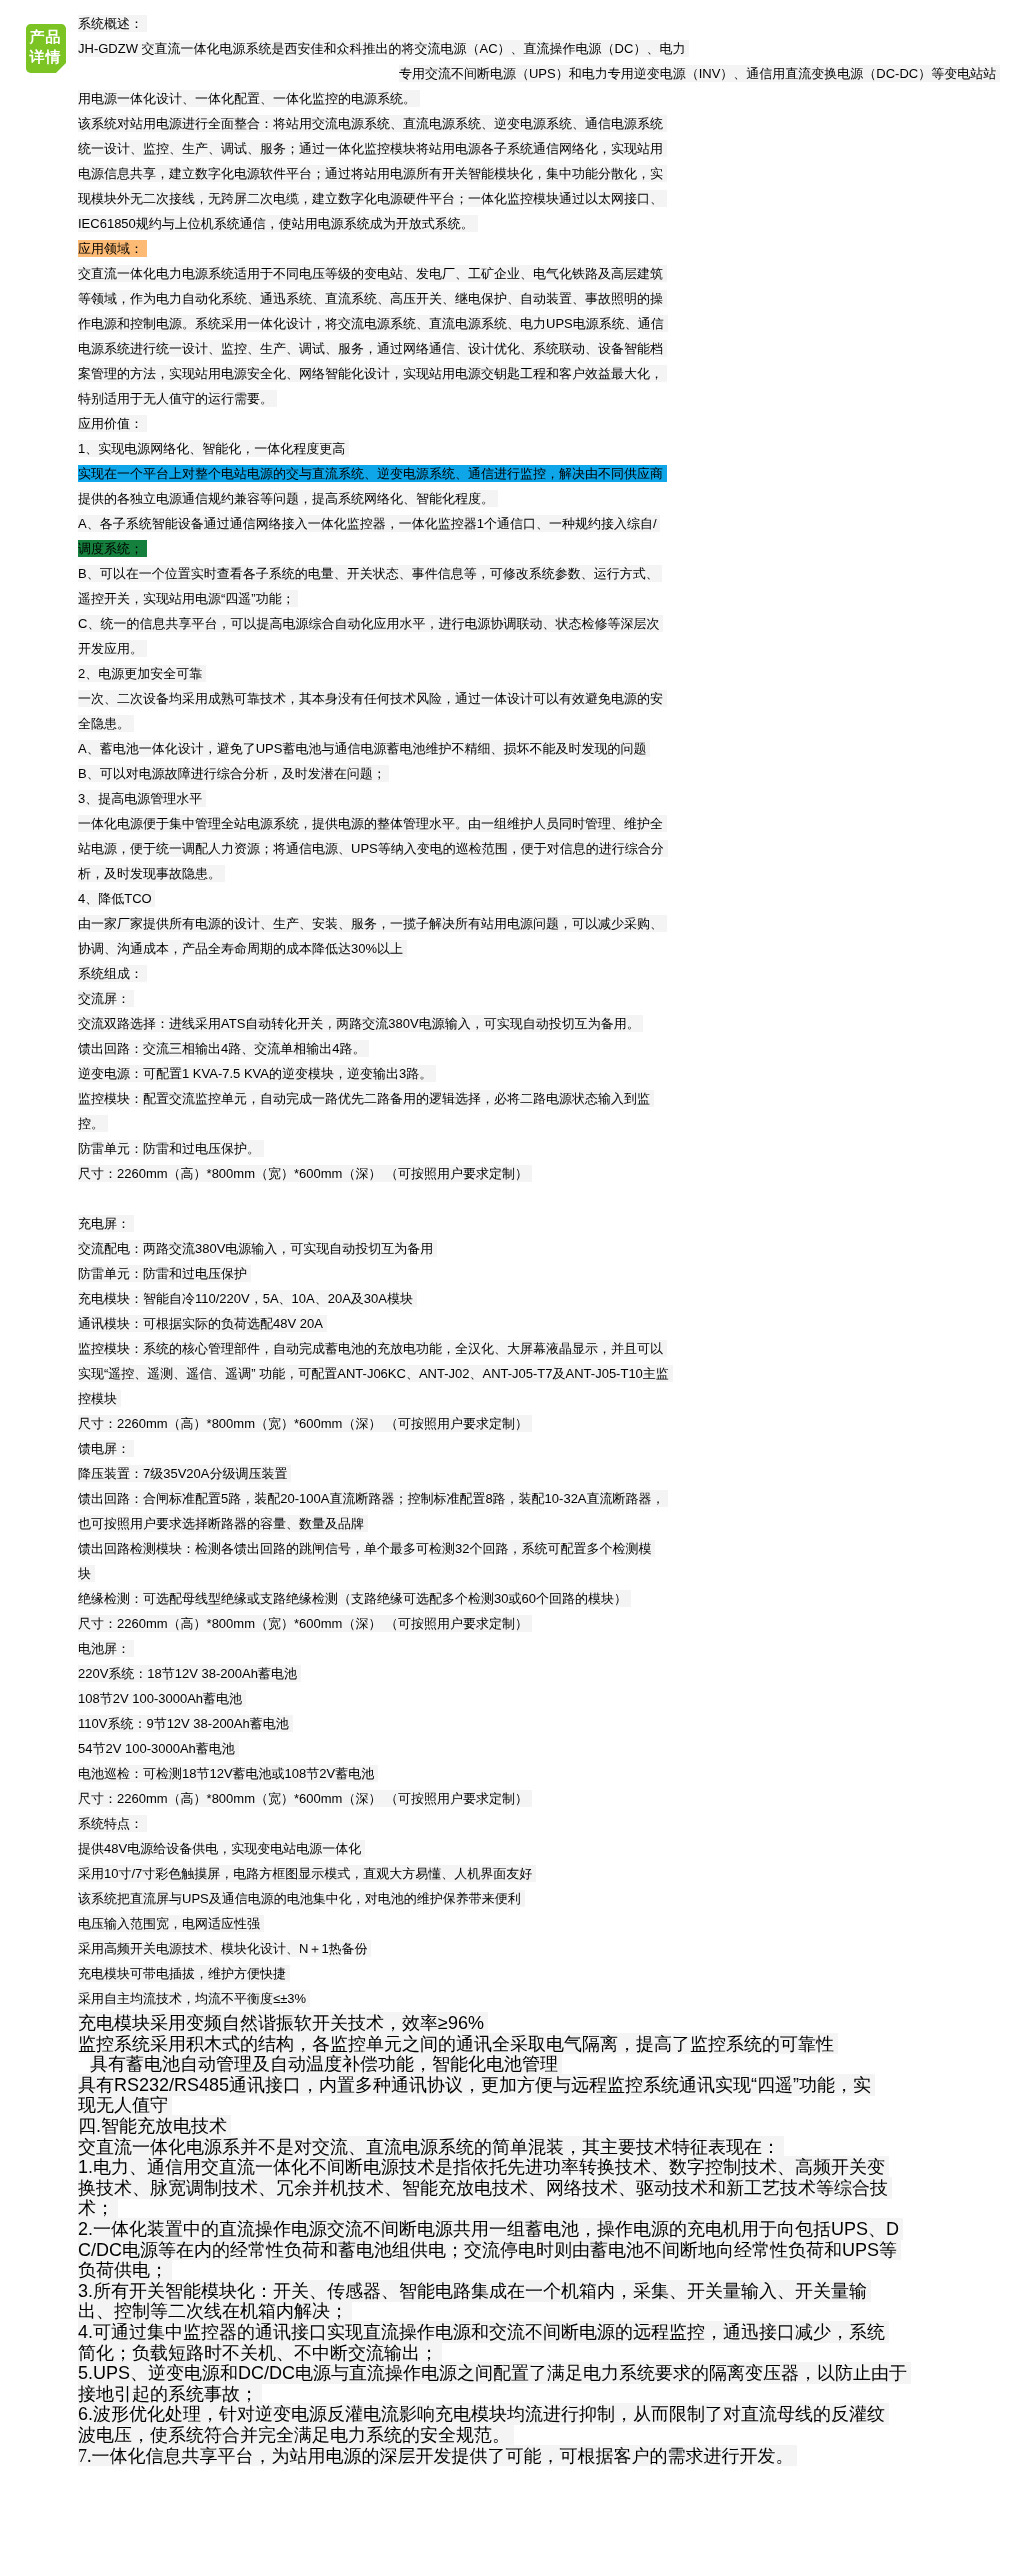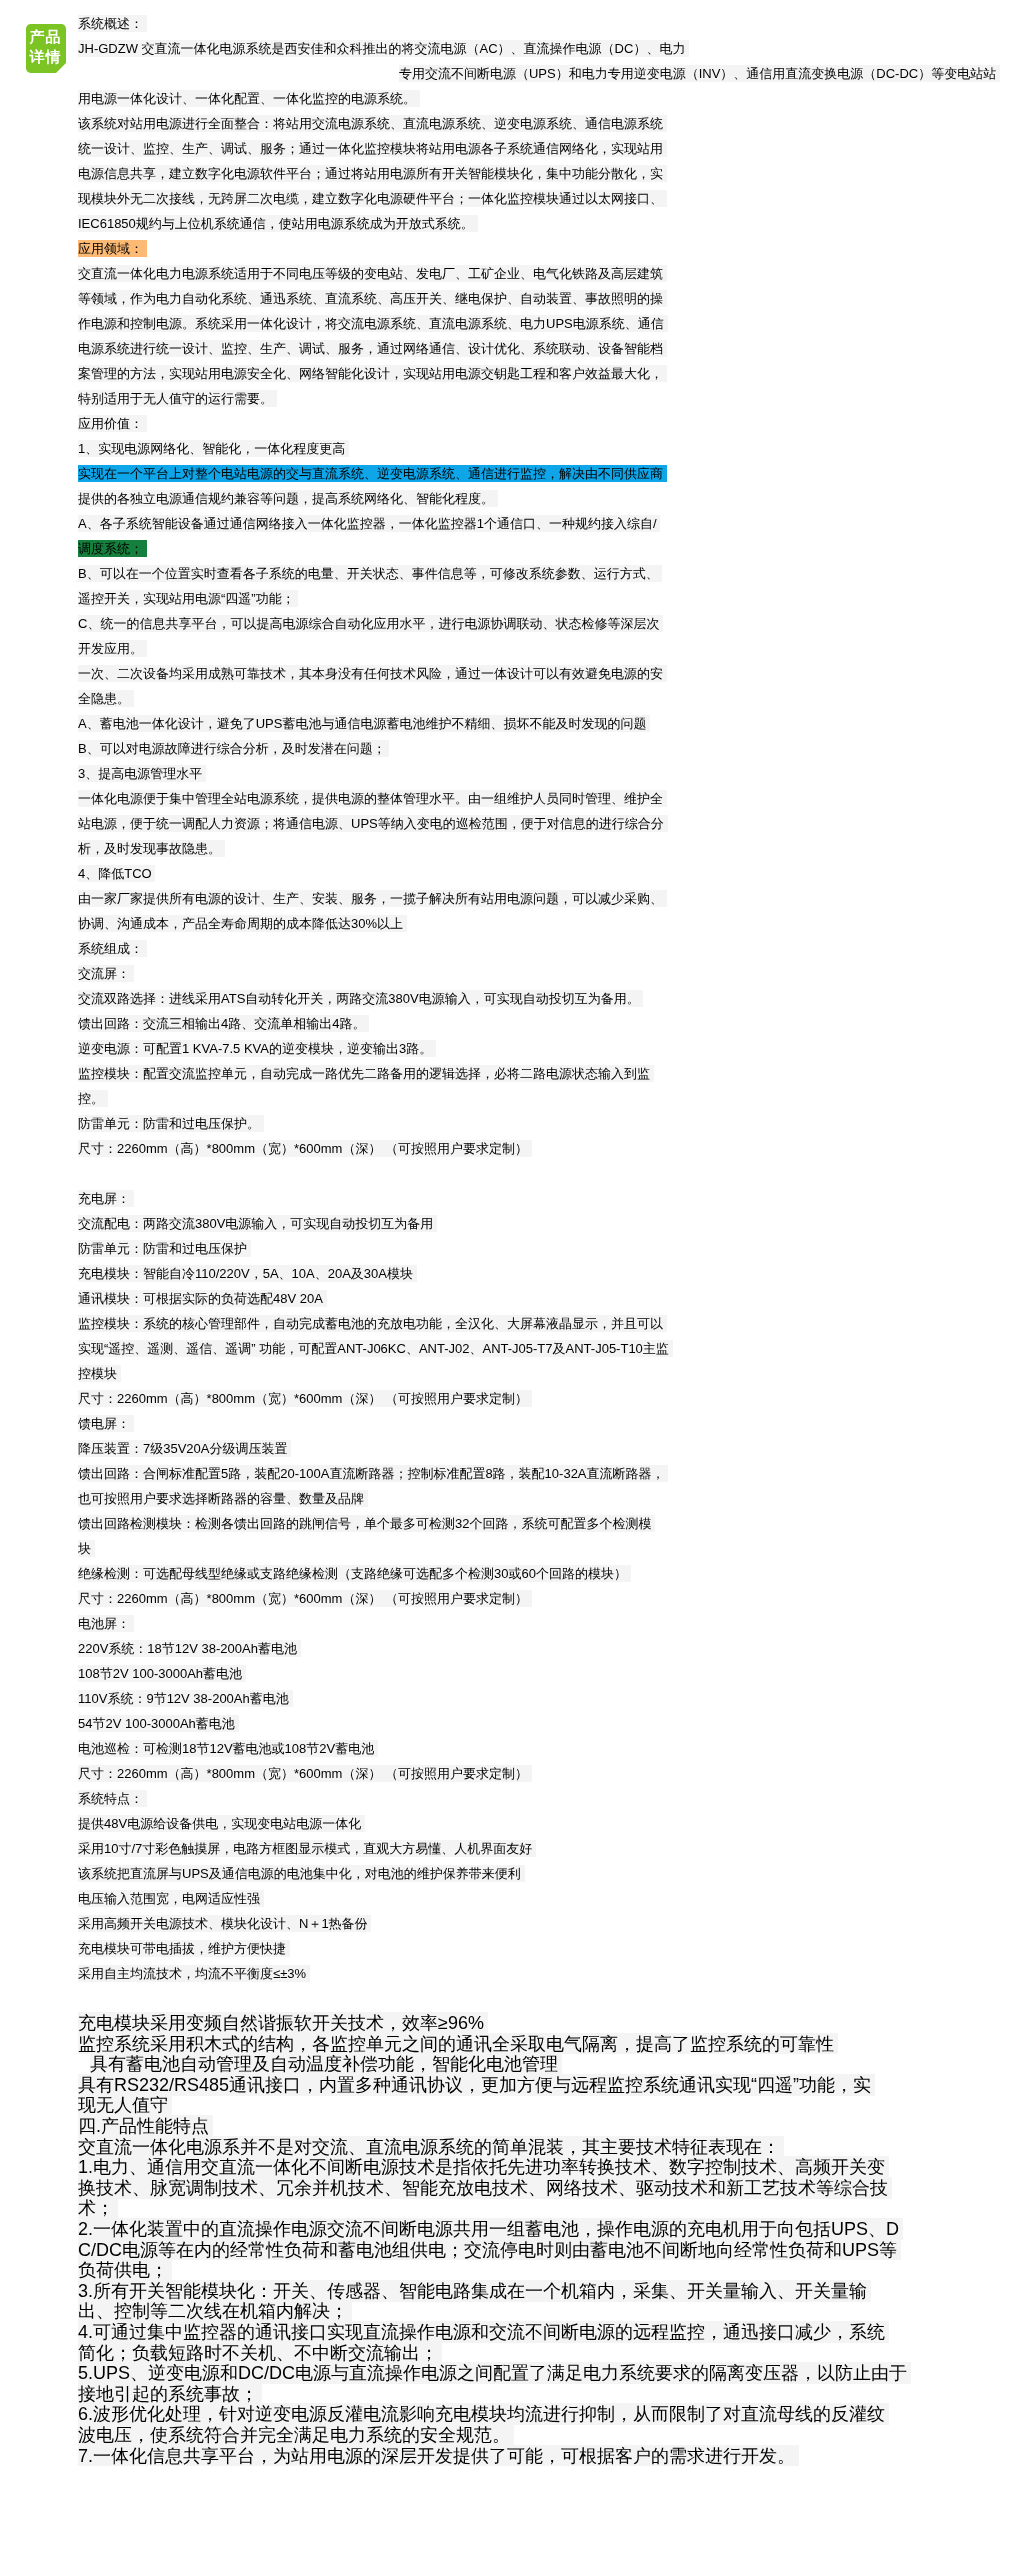--- a/index.html
+++ b/index.html
@@ -81,20 +81,21 @@
         <div class="line" style="height: 25px;"><span class="hl" style="background: rgb(244, 244, 244);">应用价值：</span></div>
         <div class="line" style="height: 25px;"><span class="hl" style="background: rgb(244, 244, 244);">1、实现电源网络化、智能化，一体化程度更高</span></div>
         <div class="line" style="height: 25px;"><span class="hl" style="background: #0ea5e9;">实现在一个平台上对整个电站电源的交与直流系统、逆变电源系统、通信进行监控，解决由不同供应商</span></div>
         <div class="line" style="height: 25px;"><span class="hl" style="background: rgb(244, 244, 244);">提供的各独立电源通信规约兼容等问题，提高系统网络化、智能化程度。</span></div>
         <div class="line" style="height: 25px;"><span class="hl" style="background: rgb(244, 244, 244);">A、各子系统智能设备通过通信网络接入一体化监控器，一体化监控器1个通信口、一种规约接入综自/</span></div>
         <div class="line" style="height: 25px;"><span class="hl" style="background: #15803d;">调度系统；</span></div>
         <div class="line" style="height: 25px;"><span class="hl" style="background: rgb(244, 244, 244);">B、可以在一个位置实时查看各子系统的电量、开关状态、事件信息等，可修改系统参数、运行方式、</span></div>
         <div class="line" style="height: 25px;"><span class="hl" style="background: rgb(244, 244, 244);">遥控开关，实现站用电源“四遥”功能；</span></div>
         <div class="line" style="height: 25px;"><span class="hl" style="background: rgb(244, 244, 244);">C、统一的信息共享平台，可以提高电源综合自动化应用水平，进行电源协调联动、状态检修等深层次</span></div>
         <div class="line" style="height: 25px;"><span class="hl" style="background: rgb(244, 244, 244);">开发应用。</span></div>
+        <div class="line" style="height: 25px;"><span class="hl" style="background: rgb(244, 244, 244);">2、电源更加安全可靠</span></div>
         <div class="line" style="height: 25px;"><span class="hl" style="background: rgb(244, 244, 244);">一次、二次设备均采用成熟可靠技术，其本身没有任何技术风险，通过一体设计可以有效避免电源的安</span></div>
         <div class="line" style="height: 25px;"><span class="hl" style="background: rgb(244, 244, 244);">全隐患。</span></div>
         <div class="line" style="height: 25px;"><span class="hl" style="background: rgb(244, 244, 244);">A、蓄电池一体化设计，避免了UPS蓄电池与通信电源蓄电池维护不精细、损坏不能及时发现的问题</span></div>
         <div class="line" style="height: 25px;"><span class="hl" style="background: rgb(244, 244, 244);">B、可以对电源故障进行综合分析，及时发潜在问题；</span></div>
         <div class="line" style="height: 25px;"><span class="hl" style="background: rgb(244, 244, 244);">3、提高电源管理水平</span></div>
         <div class="line" style="height: 25px;"><span class="hl" style="background: rgb(244, 244, 244);">一体化电源便于集中管理全站电源系统，提供电源的整体管理水平。由一组维护人员同时管理、维护全</span></div>
         <div class="line" style="height: 25px;"><span class="hl" style="background: rgb(244, 244, 244);">站电源，便于统一调配人力资源；将通信电源、UPS等纳入变电的巡检范围，便于对信息的进行综合分</span></div>
         <div class="line" style="height: 25px;"><span class="hl" style="background: rgb(244, 244, 244);">析，及时发现事故隐患。</span></div>
         <div class="line" style="height: 25px;"><span class="hl" style="background: rgb(244, 244, 244);">4、降低TCO</span></div>
         <div class="line" style="height: 25px;"><span class="hl" style="background: rgb(244, 244, 244);">由一家厂家提供所有电源的设计、生产、安装、服务，一揽子解决所有站用电源问题，可以减少采购、</span></div>
@@ -141,33 +142,33 @@
         <div class="line" style="height: 25px;"><span class="hl" style="background: rgb(244, 244, 244);">采用高频开关电源技术、模块化设计、N＋1热备份</span></div>
         <div class="line" style="height: 25px;"><span class="hl" style="background: rgb(244, 244, 244);">充电模块可带电插拔，维护方便快捷</span></div>
         <div class="line" style="height: 25px;"><span class="hl" style="background: rgb(244, 244, 244);">采用自主均流技术，均流不平衡度≤±3%</span></div>
       </div>
       <div class="block" style="top: 2013px; line-height: 20.6px; font-size: 18px;">
         <div class="line" style="height: 20.6px;"><span class="hl" style="background: rgb(244, 244, 244);">充电模块采用变频自然谐振软开关技术，效率≥96%</span></div>
         <div class="line" style="height: 20.6px;"><span class="hl" style="background: rgb(244, 244, 244);">监控系统采用积木式的结构，各监控单元之间的通讯全采取电气隔离，提高了监控系统的可靠性</span></div>
         <div class="line" style="height: 20.6px;"><span class="hl" style="background: rgb(244, 244, 244); margin-left: 12px;">具有蓄电池自动管理及自动温度补偿功能，智能化电池管理</span></div>
         <div class="line" style="height: 20.6px;"><span class="hl" style="background: rgb(244, 244, 244);">具有RS232/RS485通讯接口，内置多种通讯协议，更加方便与远程监控系统通讯实现“四遥”功能，实</span></div>
         <div class="line" style="height: 20.6px;"><span class="hl" style="background: rgb(244, 244, 244);">现无人值守</span></div>
-        <div class="line" style="height: 20.6px;"><span class="hl" style="background: rgb(244, 244, 244);">四.产品性能特点</span></div>
+        <div class="line" style="height: 20.6px;"><span class="hl" style="background: rgb(244, 244, 244);">四.智能充放电技术</span></div>
         <div class="line" style="height: 20.6px;"><span class="hl" style="background: rgb(244, 244, 244);">交直流一体化电源系并不是对交流、直流电源系统的简单混装，其主要技术特征表现在：</span></div>
         <div class="line" style="height: 20.6px;"><span class="hl" style="background: rgb(244, 244, 244);">1.电力、通信用交直流一体化不间断电源技术是指依托先进功率转换技术、数字控制技术、高频开关变</span></div>
         <div class="line" style="height: 20.6px;"><span class="hl" style="background: rgb(244, 244, 244);">换技术、脉宽调制技术、冗余并机技术、智能充放电技术、网络技术、驱动技术和新工艺技术等综合技</span></div>
         <div class="line" style="height: 20.6px;"><span class="hl" style="background: rgb(244, 244, 244);">术；</span></div>
         <div class="line" style="height: 20.6px;"><span class="hl" style="background: rgb(244, 244, 244);">2.一体化装置中的直流操作电源交流不间断电源共用一组蓄电池，操作电源的充电机用于向包括UPS、D</span></div>
         <div class="line" style="height: 20.6px;"><span class="hl" style="background: rgb(244, 244, 244);">C/DC电源等在内的经常性负荷和蓄电池组供电；交流停电时则由蓄电池不间断地向经常性负荷和UPS等</span></div>
         <div class="line" style="height: 20.6px;"><span class="hl" style="background: rgb(244, 244, 244);">负荷供电；</span></div>
         <div class="line" style="height: 20.6px;"><span class="hl" style="background: rgb(244, 244, 244);">3.所有开关智能模块化：开关、传感器、智能电路集成在一个机箱内，采集、开关量输入、开关量输</span></div>
         <div class="line" style="height: 20.6px;"><span class="hl" style="background: rgb(244, 244, 244);">出、控制等二次线在机箱内解决；</span></div>
         <div class="line" style="height: 20.6px;"><span class="hl" style="background: rgb(244, 244, 244);">4.可通过集中监控器的通讯接口实现直流操作电源和交流不间断电源的远程监控，通迅接口减少，系统</span></div>
         <div class="line" style="height: 20.6px;"><span class="hl" style="background: rgb(244, 244, 244);">简化；负载短路时不关机、不中断交流输出；</span></div>
         <div class="line" style="height: 20.6px;"><span class="hl" style="background: rgb(244, 244, 244);">5.UPS、逆变电源和DC/DC电源与直流操作电源之间配置了满足电力系统要求的隔离变压器，以防止由于</span></div>
         <div class="line" style="height: 20.6px;"><span class="hl" style="background: rgb(244, 244, 244);">接地引起的系统事故；</span></div>
         <div class="line" style="height: 20.6px;"><span class="hl" style="background: rgb(244, 244, 244);">6.波形优化处理，针对逆变电源反灌电流影响充电模块均流进行抑制，从而限制了对直流母线的反灌纹</span></div>
         <div class="line" style="height: 20.6px;"><span class="hl" style="background: rgb(244, 244, 244);">波电压，使系统符合并完全满足电力系统的安全规范。</span></div>
-        <div class="line" style="height: 20.6px;"><span class="hl" style="background: rgb(244, 244, 244);">7.一体化信息共享平台，为站用电源的深层开发提供了可能，可根据客户的需求进行开发。</span></div>
+        <div class="line" style="height: 20.6px; font-family: Liberation Serif, serif;"><span class="hl" style="background: rgb(244, 244, 244);">7.一体化信息共享平台，为站用电源的深层开发提供了可能，可根据客户的需求进行开发。</span></div>
       </div>
     </div>
 </div>
 
 
 </body></html>

